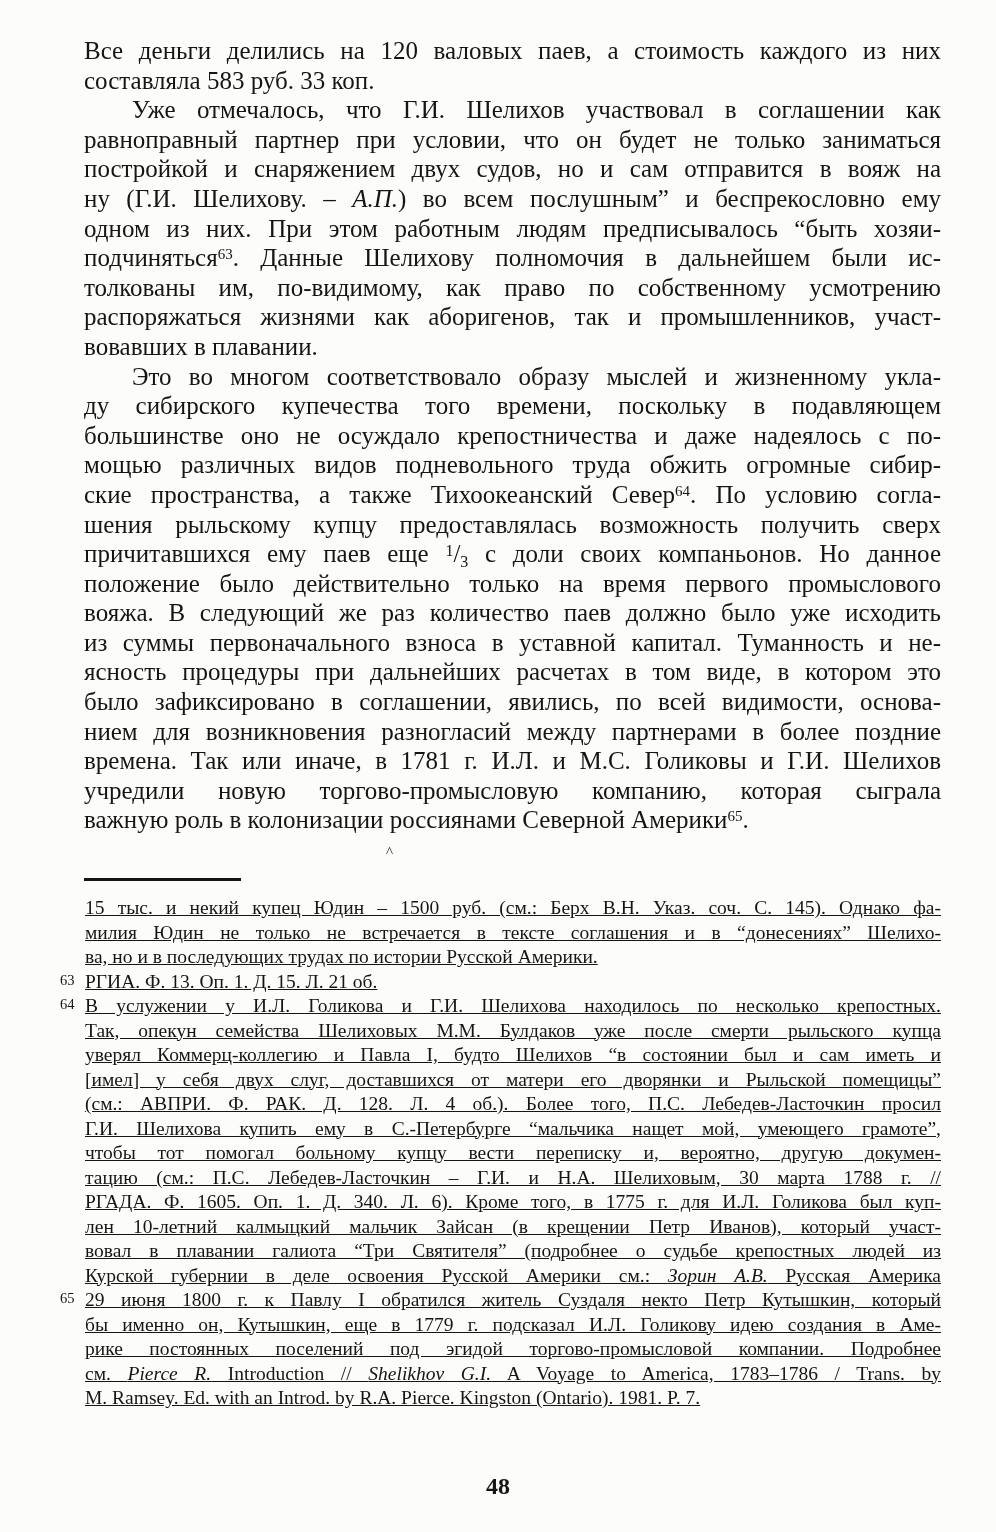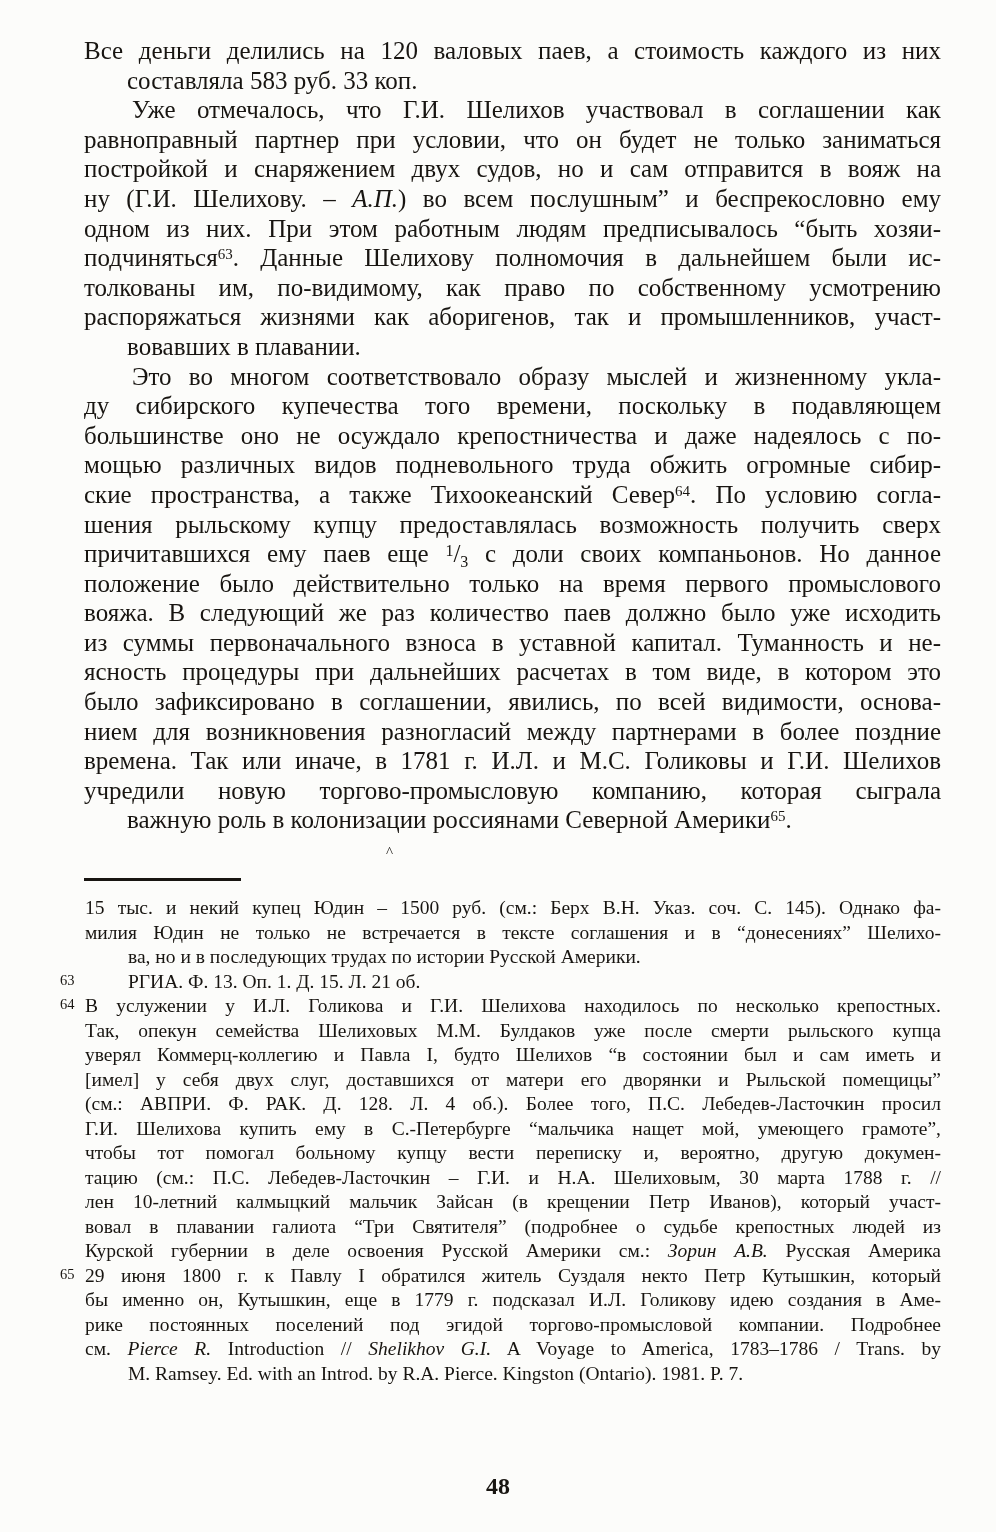--- a/index.html
+++ b/index.html
@@ -8,34 +8,34 @@
   body {
     width:996px; height:1532px; position:relative; overflow:hidden;
     background:var(--paper); color:var(--ink);
     font-family:"Liberation Serif","DejaVu Serif",serif;
   }
   .main {
     position:absolute; left:84px; top:36px; width:857px;
     font-size:25px; line-height:29.6px;
   }
   .line { text-align:justify; text-align-last:justify; }
-  .line.end { text-align-last:left;margin-left:43px; }
+  .line.end { text-align-last:left; }
   .line.indent { text-indent:48px; }
   sup.fnref { font-size:15px; line-height:0; vertical-align:7px; letter-spacing:0; }
   .frac { white-space:nowrap; }
   .frac sup { font-size:16px; line-height:0; vertical-align:6px; }
   .frac sub { font-size:16px; line-height:0; vertical-align:-5px; }
   .caret { position:absolute; left:386px; top:844px; font-size:15px; }
   .fn-rule {
     position:absolute; left:84px; top:878px; width:157px;
     border:0; border-top:3px solid var(--ink); margin:0;
   }
   .footnotes {
     position:absolute; left:60px; top:896px; width:881px;
-    font-size:19.5px; line-height:24.5px;
+    font-size:19.5px; line-height:24.5px;text-decoration:underline;
   }
   .footnote { position:relative; padding-left:25px; }
   .fn-num {
     position:absolute; left:0; top:0; font-size:14.5px;
     transform:translateY(-2px);
   }
   .page-number {
     position:absolute; left:0; top:1473px; width:996px;
     text-align:center; font-weight:bold; font-size:24px;
   }
@@ -96,20 +96,21 @@
     <div class="footnote">
       <span class="fn-num">64</span>
       <div class="line">В услужении у И.Л. Голикова и Г.И. Шелихова находилось по несколько крепостных.</div>
       <div class="line">Так, опекун семейства Шелиховых М.М. Булдаков уже после смерти рыльского купца</div>
       <div class="line">уверял Коммерц-коллегию и Павла I, будто Шелихов “в состоянии был и сам иметь и</div>
       <div class="line">[имел] у себя двух слуг, доставшихся от матери его дворянки и Рыльской помещицы”</div>
       <div class="line">(см.: АВПРИ. Ф. РАК. Д. 128. Л. 4 об.). Более того, П.С. Лебедев-Ласточкин просил</div>
       <div class="line">Г.И. Шелихова купить ему в С.-Петербурге “мальчика нащет мой, умеющего грамоте”,</div>
       <div class="line">чтобы тот помогал больному купцу вести переписку и, вероятно, другую докумен-</div>
       <div class="line">тацию (см.: П.С. Лебедев-Ласточкин – Г.И. и Н.А. Шелиховым, 30 марта 1788 г. //</div>
+      <div class="line">РГАДА. Ф. 1605. Оп. 1. Д. 340. Л. 6). Кроме того, в 1775 г. для И.Л. Голикова был куп-</div>
       <div class="line">лен 10-летний калмыцкий мальчик Зайсан (в крещении Петр Иванов), который участ-</div>
       <div class="line">вовал в плавании галиота “Три Святителя” (подробнее о судьбе крепостных людей из</div>
       <div class="line">Курской губернии в деле освоения Русской Америки см.: <i>Зорин А.В.</i> Русская Америка</div>
     </div>
     <div class="footnote">
       <span class="fn-num">65</span>
       <div class="line">29 июня 1800 г. к Павлу I обратился житель Суздаля некто Петр Кутышкин, который</div>
       <div class="line">бы именно он, Кутышкин, еще в 1779 г. подсказал И.Л. Голикову идею создания в Аме-</div>
       <div class="line">рике постоянных поселений под эгидой торгово-промысловой компании. Подробнее</div>
       <div class="line">см. <i>Pierce R.</i> Introduction // <i>Shelikhov G.I.</i> A Voyage to America, 1783–1786 / Trans. by</div>

